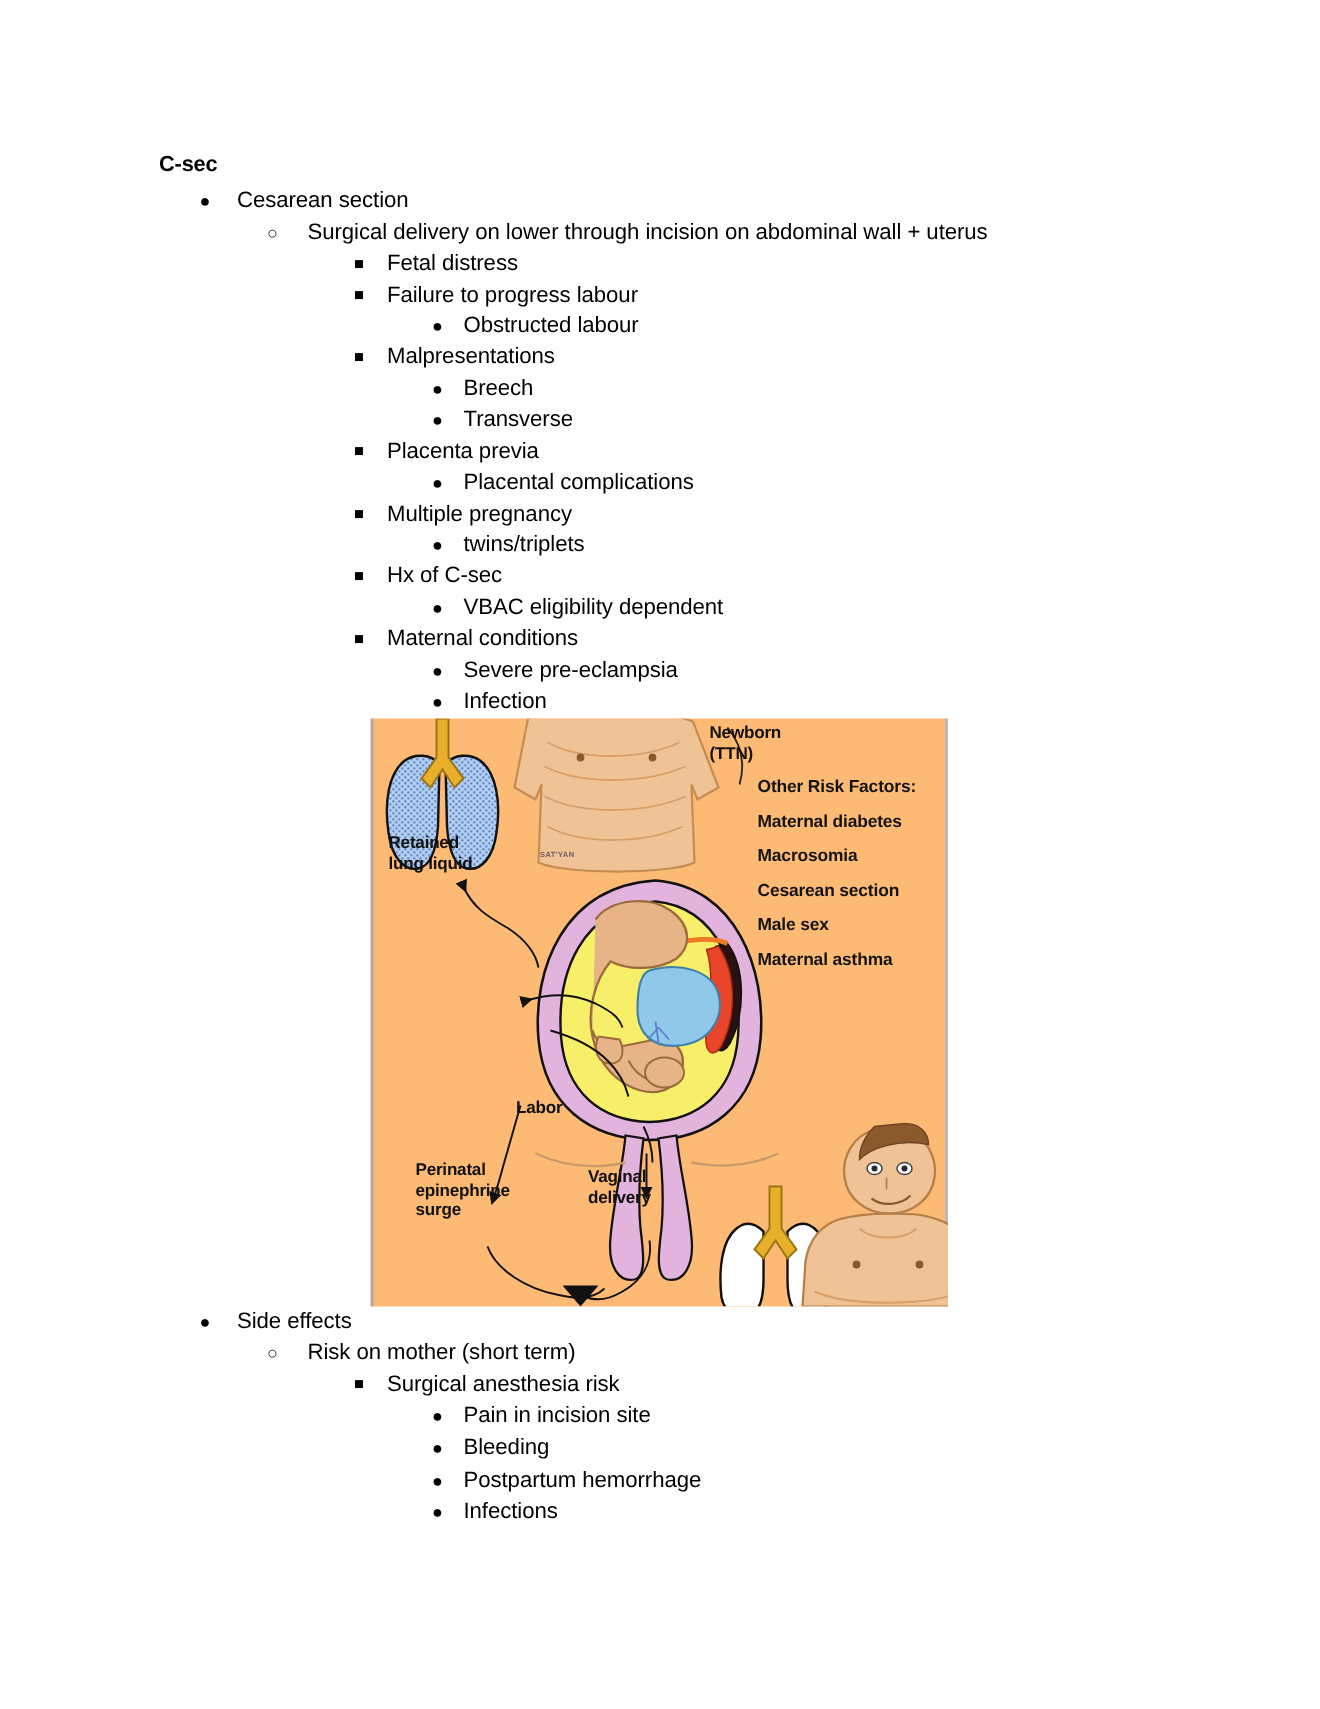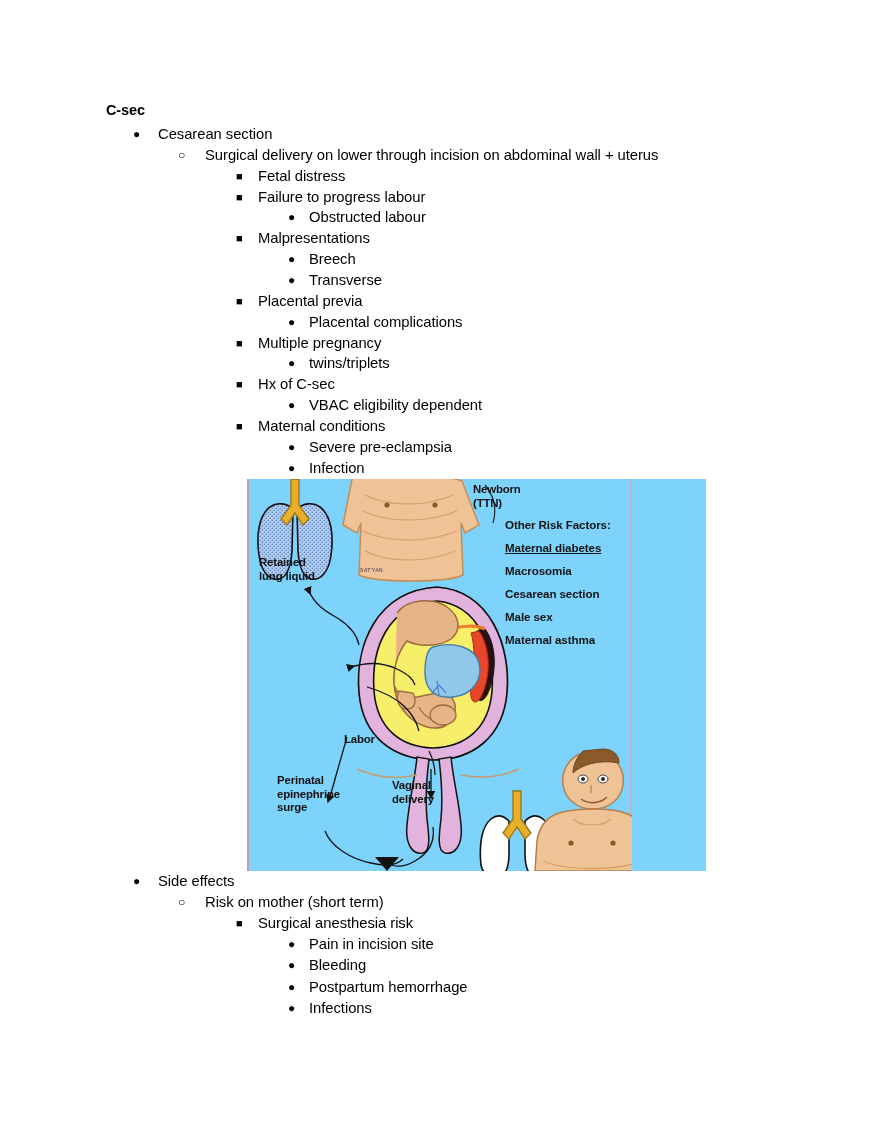--- a/index.html
+++ b/index.html
@@ -56,23 +56,23 @@
   .lvl2 .bullet { left: 178px; }  .lvl2 .txt { left: 205px; }
   .lvl3 .bullet { left: 236px; }  .lvl3 .txt { left: 258px; }
   .lvl4 .bullet { left: 288px; }  .lvl4 .txt { left: 309px; }
   .txt { position: absolute; }
 
   
   .figure {
     position: absolute;
     left: 247px;
     top: 479px;
-    width: 459px;
+    width: 385px;
     height: 392px;
-    background: #7dd3fc;
+    background: #fdba74;
     overflow: hidden;
   }
   .fig-border-l, .fig-border-r {
     position: absolute;
     top: 0;
     width: 2px;
     height: 392px;
     background: #b9a3b0;
   }
   .fig-border-l { left: 0px; }
@@ -145,21 +145,21 @@
       <div class="row lvl4" style="top: 251.1px;">
         <span class="bullet b-disc">●</span>
         <span class="txt">Breech</span>
       </div>
       <div class="row lvl4" style="top: 271.95px;">
         <span class="bullet b-disc">●</span>
         <span class="txt">Transverse</span>
       </div>
       <div class="row lvl3" style="top: 292.8px;">
         <span class="bullet b-square">■</span>
-        <span class="txt">Placental previa</span>
+        <span class="txt">Placenta previa</span>
       </div>
       <div class="row lvl4" style="top: 313.65px;">
         <span class="bullet b-disc">●</span>
         <span class="txt">Placental complications</span>
       </div>
       <div class="row lvl3" style="top: 334.5px;">
         <span class="bullet b-square">■</span>
         <span class="txt">Multiple pregnancy</span>
       </div>
       <div class="row lvl4" style="top: 355.35px;">
@@ -291,21 +291,21 @@
     <div class="fig-label center" style="left:12px; top:77px; width:104px;">Retained
 lung liquid</div>
     <div class="fig-label" style="left:97px; top:254px;">Labor</div>
     <div class="fig-label center" style="left:30px; top:295px; width:96px;">Perinatal
 epinephrine
 surge</div>
     <div class="fig-label center" style="left:145px; top:300px; width:80px;">Vaginal
 delivery</div>
 
     <div class="risk-line" style="top:39px;">Other Risk Factors:</div>
-    <div class="risk-line" style="top:62px;text-decoration:underline;">Maternal diabetes</div>
+    <div class="risk-line" style="top:62px;">Maternal diabetes</div>
     <div class="risk-line" style="top:85px;">Macrosomia</div>
     <div class="risk-line" style="top:108px;">Cesarean section</div>
     <div class="risk-line" style="top:131px;">Male sex</div>
     <div class="risk-line" style="top:154px;">Maternal asthma</div>
   </div>
 
   <div class="outline" id="outline-bottom">
       <div class="row lvl1" style="top: 873px;">
         <span class="bullet b-disc">●</span>
         <span class="txt">Side effects</span>

